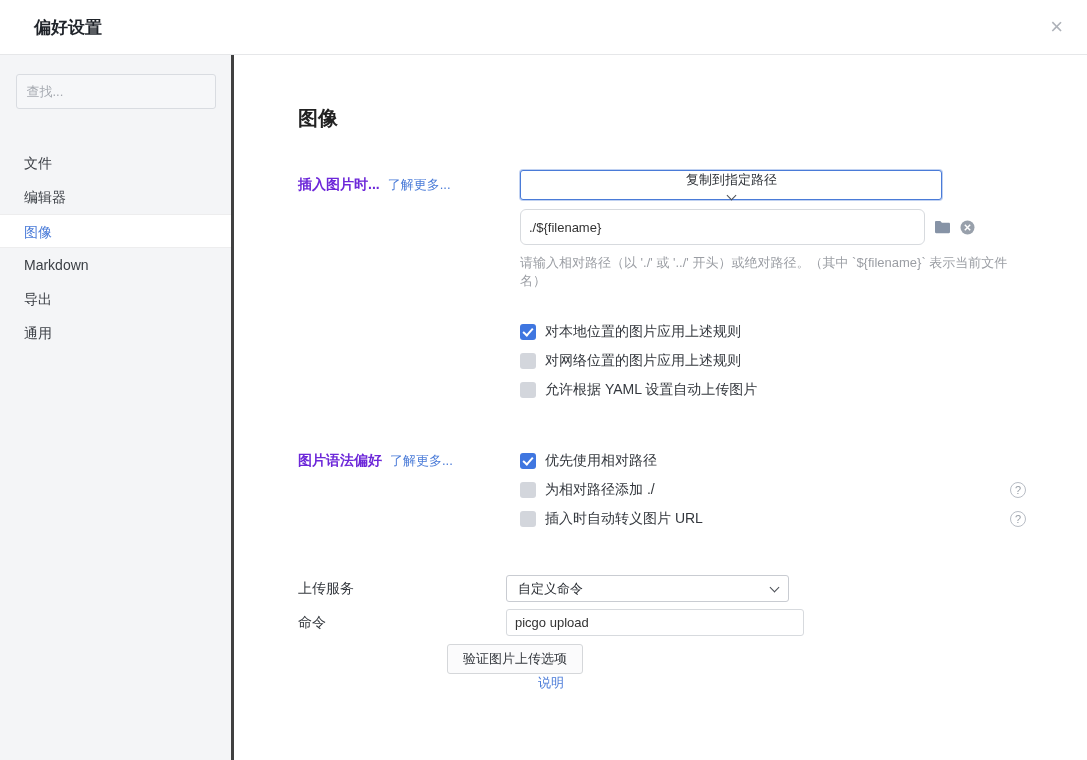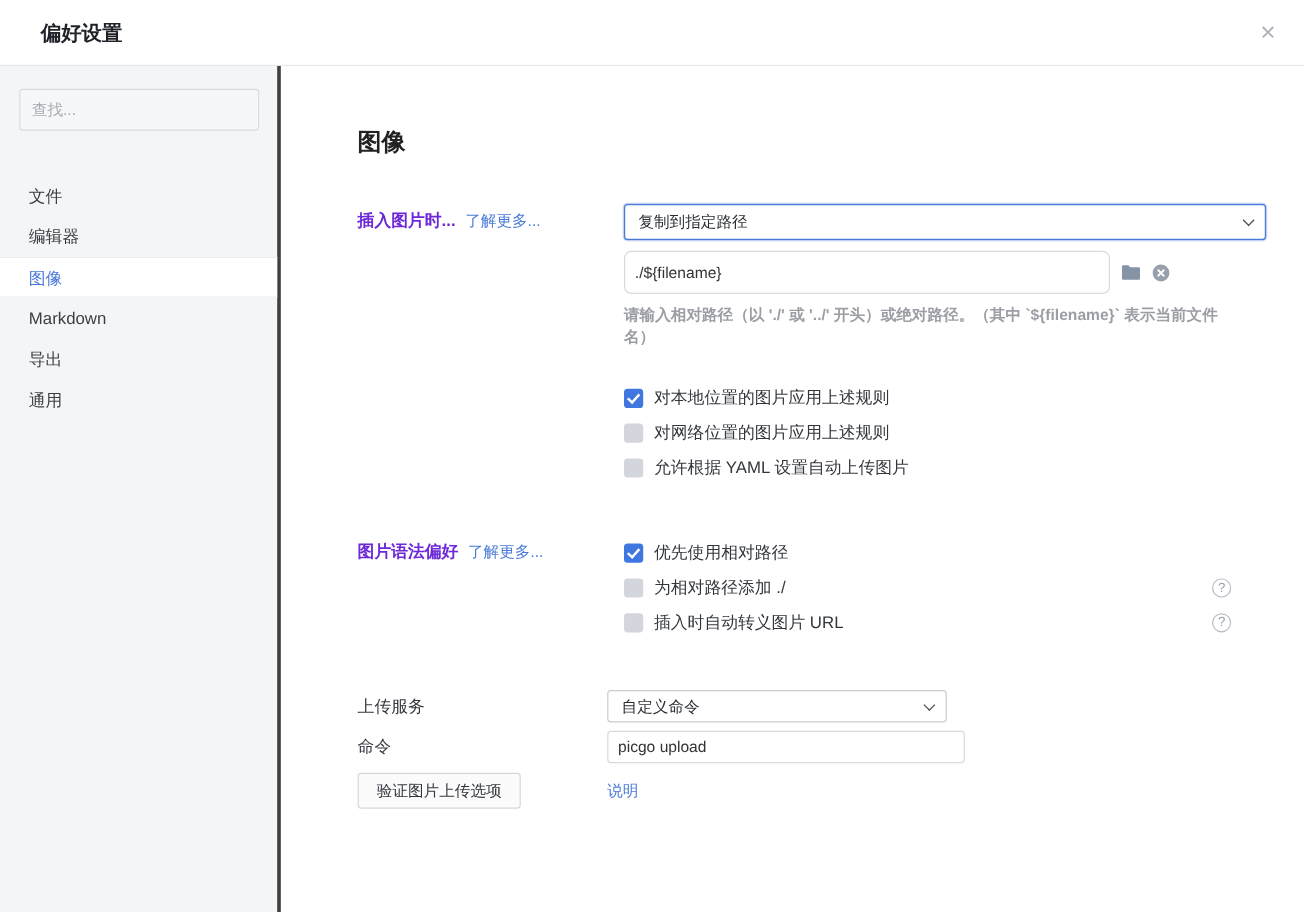--- a/index.html
+++ b/index.html
@@ -89,21 +89,21 @@
     height: 30px;
     border: 1px solid #c9ccd2;
     border-radius: 3px;
     background: #fff;
     padding: 0 10px 0 11px;
     font-size: 13px;
     color: #2b2f35;
     cursor: pointer;
   }
   .select.focused { border: 1px solid #4a7bd8; box-shadow: 0 0 0 1px rgba(74,123,216,.35); }
-  .select.big { width: 535px; }
+  .select.big { width: 422px; flex-direction: column; }
   .select.small { width: 283px; height: 27px; }
   .chev {
     width: 7px; height: 7px;
     border-right: 1.5px solid #4a4e55;
     border-bottom: 1.5px solid #4a4e55;
     transform: rotate(45deg);
     margin-top: -3px; flex-shrink: 0;
   }
 
   
@@ -115,21 +115,21 @@
     padding: 0 8px;
     font-size: 13px;
     font-family: inherit;
     color: #333;
     background: #fff;
     outline: none;
   }
   .path-input { width: 405px; }
   .icon-btn { display: inline-flex; cursor: pointer; flex-shrink: 0; }
 
-  .hint { font-size: 13px; color: #9b9ea4; margin-top: 9px; font-weight: bold; }
+  .hint { font-size: 13px; color: #9b9ea4; margin-top: 9px; }
 
   
   .check-group { margin-top: 27px; }
   .check-row {
     display: flex; align-items: center;
     height: 29px;
     font-size: 14px; color: #33373d;
     cursor: pointer;
   }
   .checkbox {
@@ -157,21 +157,21 @@
     color: #9aa0a8;
     font-size: 11px;
     display: flex; align-items: center; justify-content: center;
     cursor: pointer;
   }
 
   
   .field-row { display: flex; align-items: center; margin-bottom: 7px; }
   .field-label { width: 208px; flex-shrink: 0; font-size: 14px; color: #33373d; }
   .cmd-input { width: 308px; height: 27px; border-radius: 3px; }
-  .btn-row { display: flex; align-items: center; margin-top: 8px; }
+  .btn-row { display: flex; align-items: center; margin-top: 8px; flex-direction: column; }
   .btn-wrap { width: 208px; flex-shrink: 0; }
   .btn {
     height: 30px;
     padding: 0 15px;
     background: #fbfbfc;
     border: 1px solid #d5d7da;
     border-radius: 3px;
     font-size: 13px;
     font-family: inherit;
     color: #33373d;

